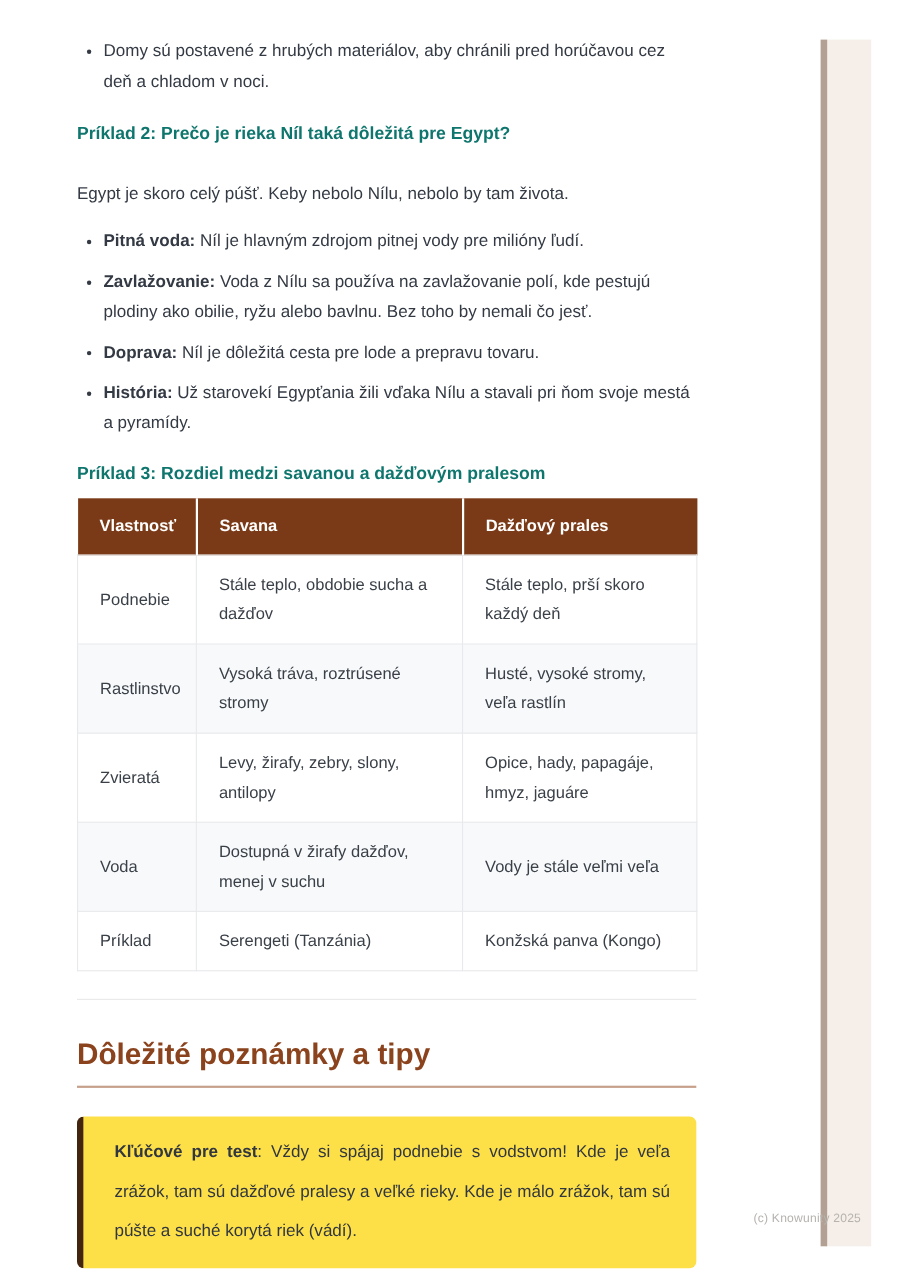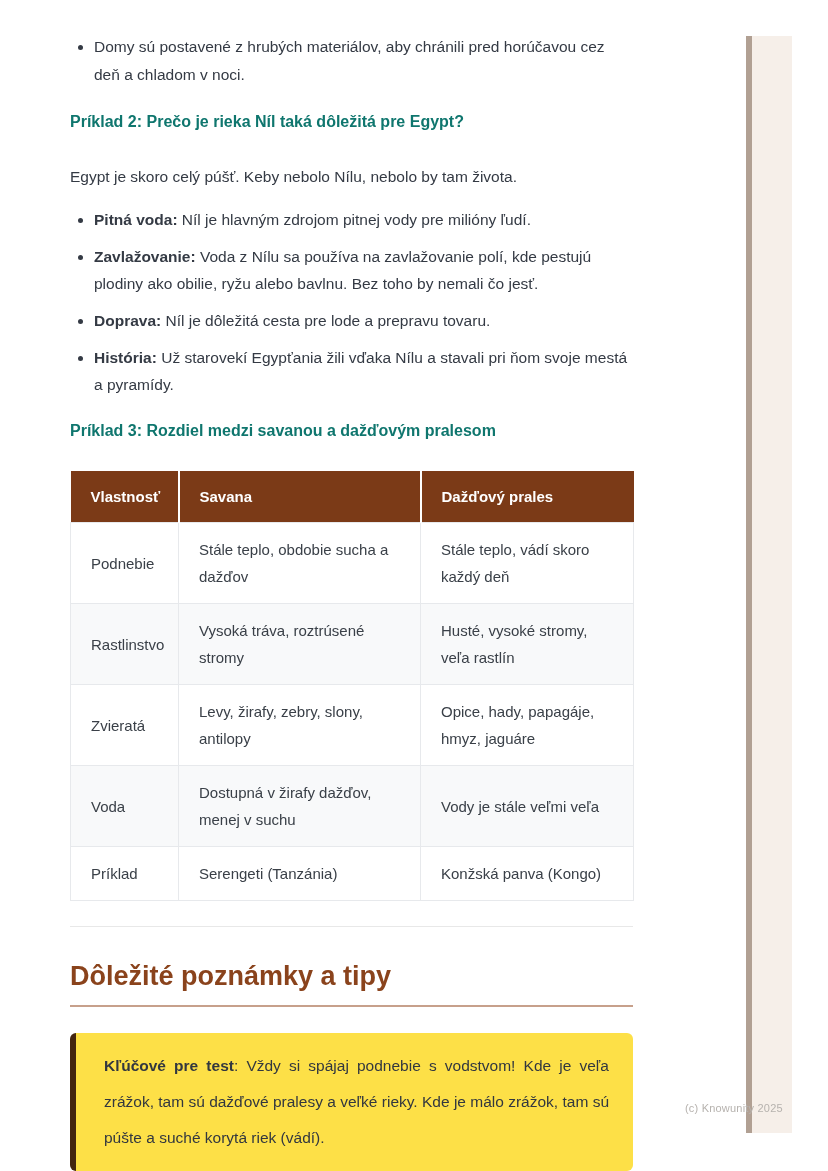--- a/index.html
+++ b/index.html
@@ -13,21 +13,21 @@
   ul.blist{margin:0;padding-left:24px;list-style:disc outside;}
   ul.blist li{font-size:15.5px;line-height:27px;color:#343a44;}
   ul.first li{line-height:28px;margin:0;}
   ul.points{margin-top:19px;}
   ul.points li{margin-bottom:10px;}
   ul.points li:last-child{margin-bottom:0;}
 
   h3.subhead{font-size:16px;line-height:21px;font-weight:700;color:#0f766e;margin:22px 0 0 0;}
   p.intro{font-size:15.5px;line-height:21px;margin:34px 0 0 0;}
 
-  table.cmp{border-collapse:collapse;width:563px;margin-top:30px;table-layout:fixed;}
+  table.cmp{border-collapse:collapse;width:563px;margin-top:12px;table-layout:fixed;}
   table.cmp th{
     background:#7b3a17;color:#ffffff;text-align:left;font-weight:700;
     font-size:15px;padding:17px 20px;border-right:2px solid #ffffff;
   }
   table.cmp th:last-child{border-right:none;}
   table.cmp td{
     border:1px solid #e7e9ec;padding:13px 20px;font-size:15px;line-height:27px;
     color:#3a4048;vertical-align:middle;background:#ffffff;
   }
   table.cmp tbody tr:nth-child(even) td{background:#f8f9fa;}
@@ -85,21 +85,21 @@
       <tr>
         <th>Vlastnosť</th>
         <th>Savana</th>
         <th>Dažďový prales</th>
       </tr>
     </thead>
     <tbody>
       <tr>
         <td>Podnebie</td>
         <td>Stále teplo, obdobie sucha a dažďov</td>
-        <td>Stále teplo, vádí skoro každý deň</td>
+        <td>Stále teplo, prší skoro každý deň</td>
       </tr>
       <tr>
         <td>Rastlinstvo</td>
         <td>Vysoká tráva, roztrúsené stromy</td>
         <td>Husté, vysoké stromy, veľa rastlín</td>
       </tr>
       <tr>
         <td>Zvieratá</td>
         <td>Levy, žirafy, zebry, slony, antilopy</td>
         <td>Opice, hady, papagáje, hmyz, jaguáre</td>

